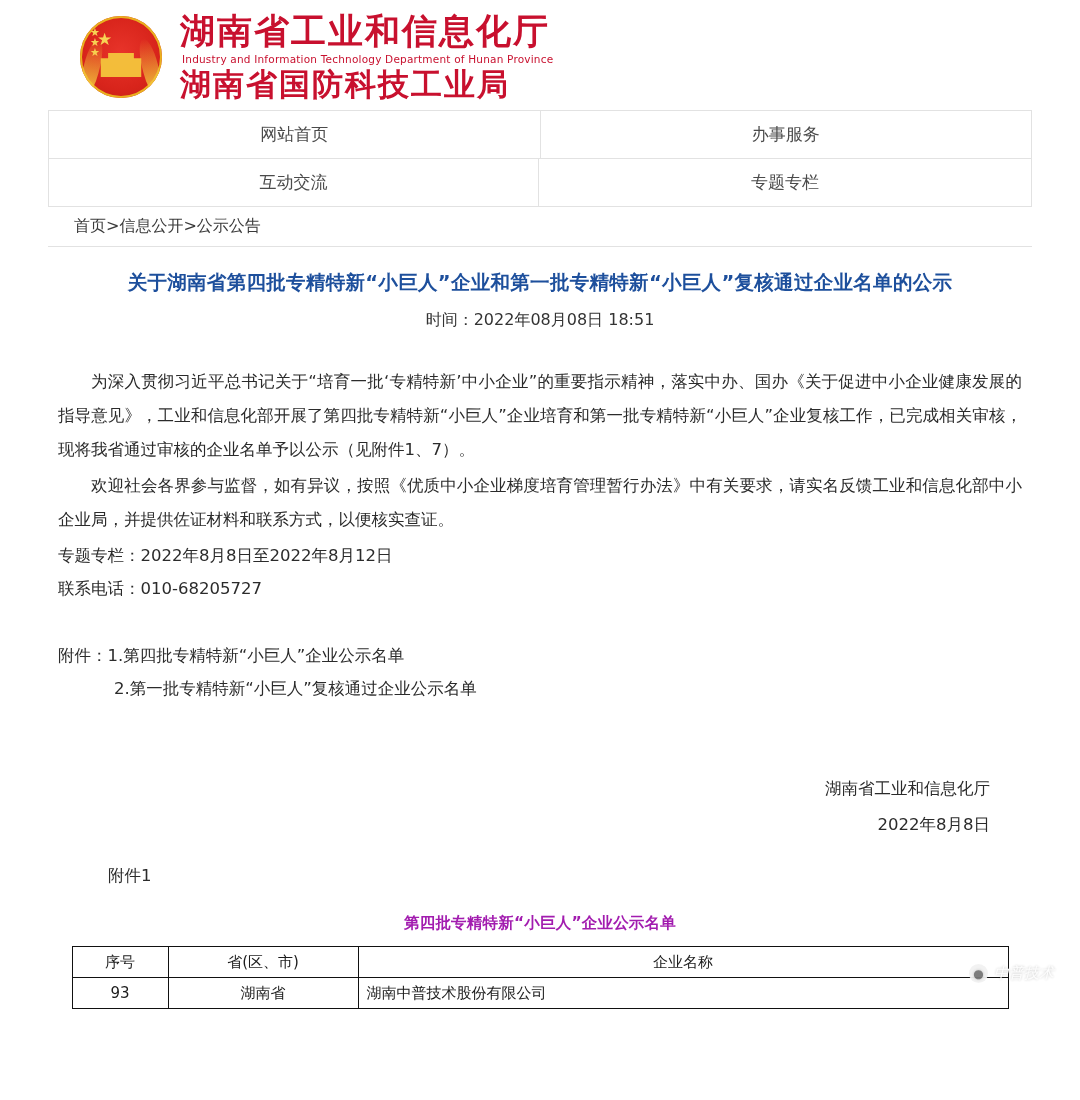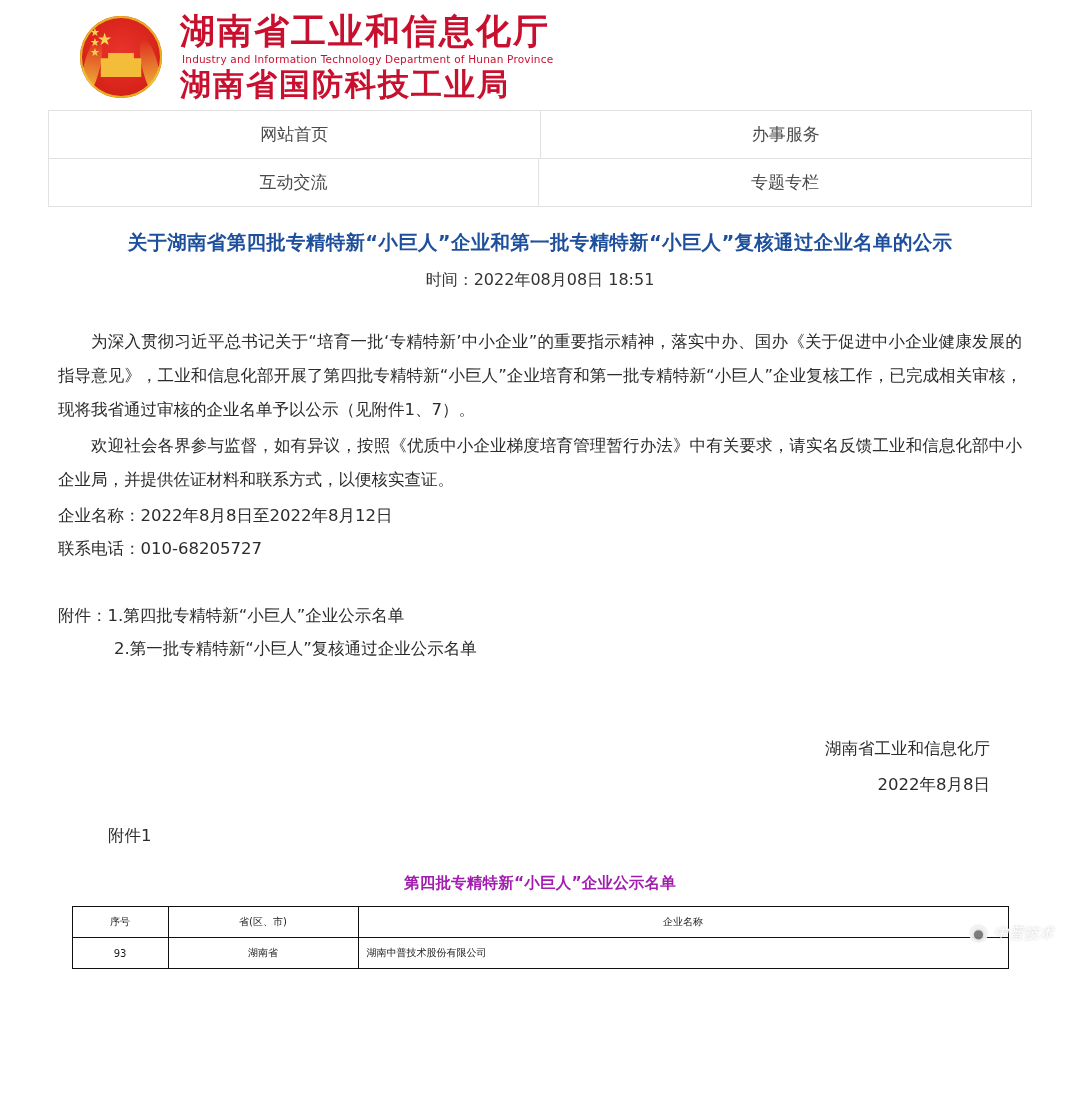--- a/index.html
+++ b/index.html
@@ -200,21 +200,21 @@
 
   table.list {
     margin: 12px auto 0 auto;
     border-collapse: collapse;
     width: 936px;
     table-layout: fixed;
   }
   table.list th, table.list td {
     border: 1px solid #111;
     height: 30px;
-    font-size: 10px;
+    font-size: 15px;
     color: #1b1b1b;
     font-weight: normal;
     text-align: center;
     padding: 0;
   }
   table.list col.c1 { width: 96px; }
   table.list col.c2 { width: 190px; }
   table.list col.c3 { width: 650px; }
   table.list th.name, table.list td.name { text-align: center; }
   table.list td.company { text-align: left; padding-left: 8px; }
@@ -269,30 +269,31 @@
     <div class="nav-row r1">
       <div class="nav-cell">网站首页</div>
       <div class="nav-cell">办事服务</div>
     </div>
     <div class="nav-row r2">
       <div class="nav-cell">互动交流</div>
       <div class="nav-cell">专题专栏</div>
     </div>
   </div>
 
+  <div class="crumb">首页&gt;信息公开&gt;公示公告</div>
 
   <div class="doc-title">关于湖南省第四批专精特新“小巨人”企业和第一批专精特新“小巨人”复核通过企业名单的公示</div>
   <div class="doc-time">时间：2022年08月08日 18:51</div>
 
   <div class="body-text">
     <p class="indent">为深入贯彻习近平总书记关于“培育一批‘专精特新’中小企业”的重要指示精神，落实中办、国办《关于促进中小企业健康发展的指导意见》，工业和信息化部开展了第四批专精特新“小巨人”企业培育和第一批专精特新“小巨人”企业复核工作，已完成相关审核，现将我省通过审核的企业名单予以公示（见附件1、7）。</p>
     <p class="indent">欢迎社会各界参与监督，如有异议，按照《优质中小企业梯度培育管理暂行办法》中有关要求，请实名反馈工业和信息化部中小企业局，并提供佐证材料和联系方式，以便核实查证。</p>
   </div>
 
-  <div class="meta-line">企业名称：2022年8月8日至2022年8月12日</div>
+  <div class="meta-line">专题专栏：2022年8月8日至2022年8月12日</div>
   <div class="meta-line">联系电话：010-68205727</div>
 
   <div class="attach-block">
     <div>
       <span>附件：</span><span>1.第四批专精特新“小巨人”企业公示名单</span>
     </div>
     <div class="sub">2.第一批专精特新“小巨人”复核通过企业公示名单</div>
   </div>
 
   <div class="sign">

